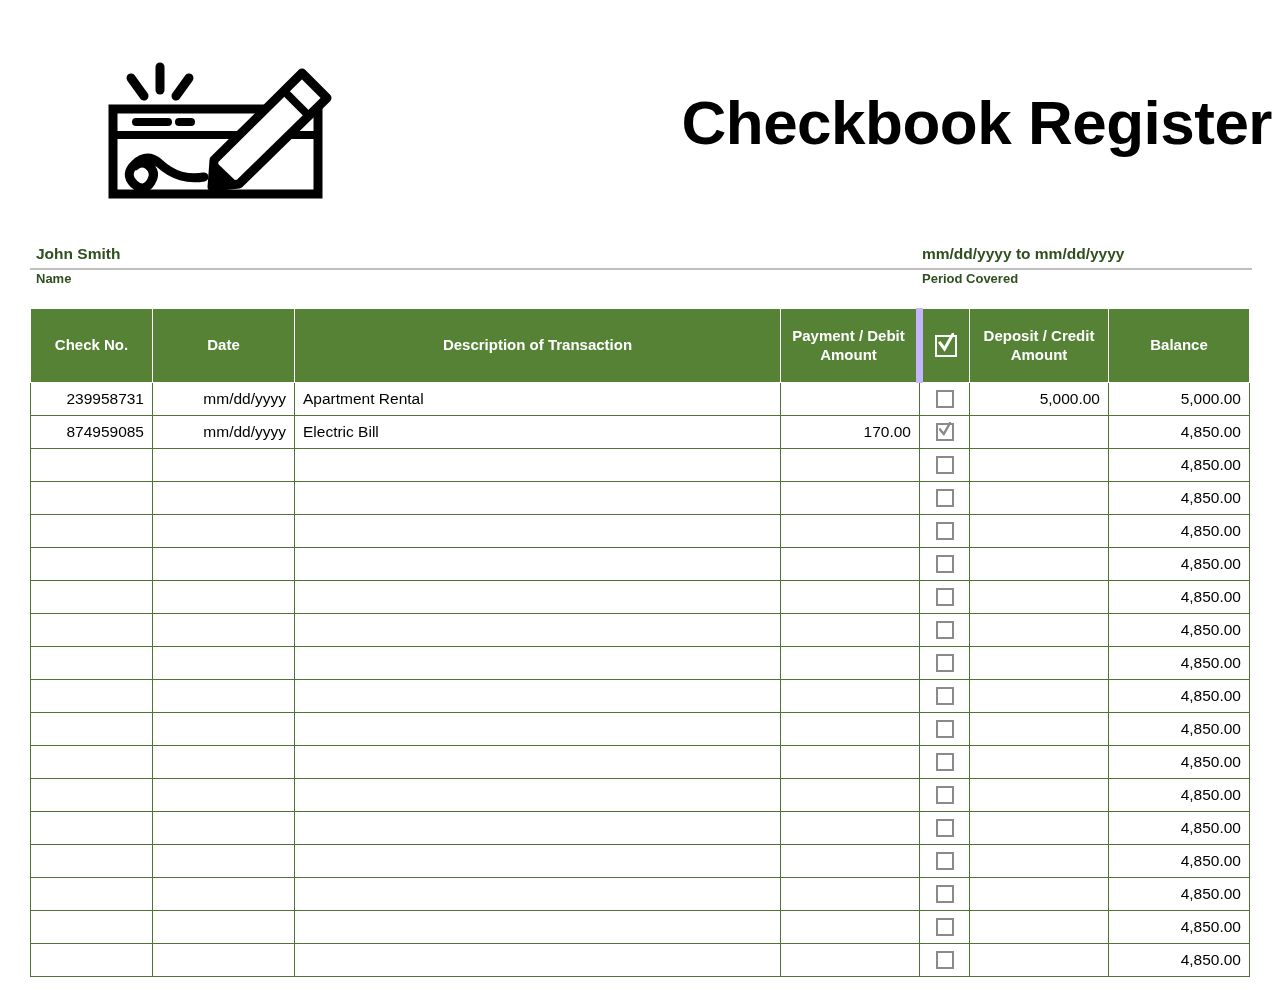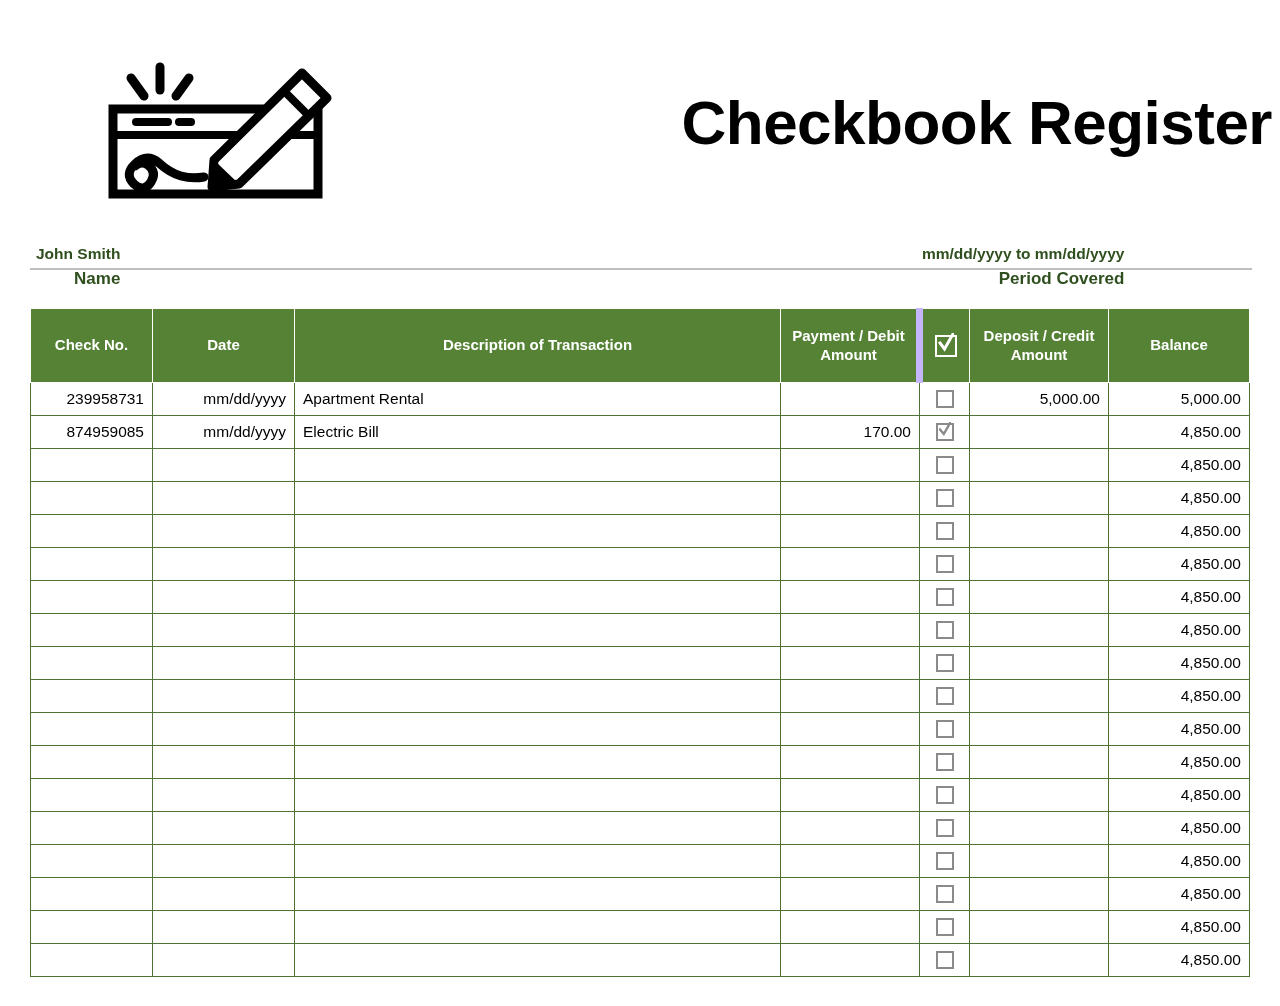--- a/index.html
+++ b/index.html
@@ -79,26 +79,25 @@
 
   .meta-value {
     font-size: 15.5px;
     font-weight: bold;
     color: #2f4f1e;
     line-height: 20px;
     white-space: nowrap;
   }
   .meta-label {
     margin-top: 8px;
-    font-size: 17px;
+    font-size: 13px;
     font-weight: bold;
     color: #2f4f1e;
     line-height: 13px;
     white-space: nowrap;
-    text-align: right;
   }
 
   
   .register {
     position: absolute;
     left: 30px;
     top: 308px;
     width: 1116px;
     border-collapse: collapse;
     table-layout: fixed;

